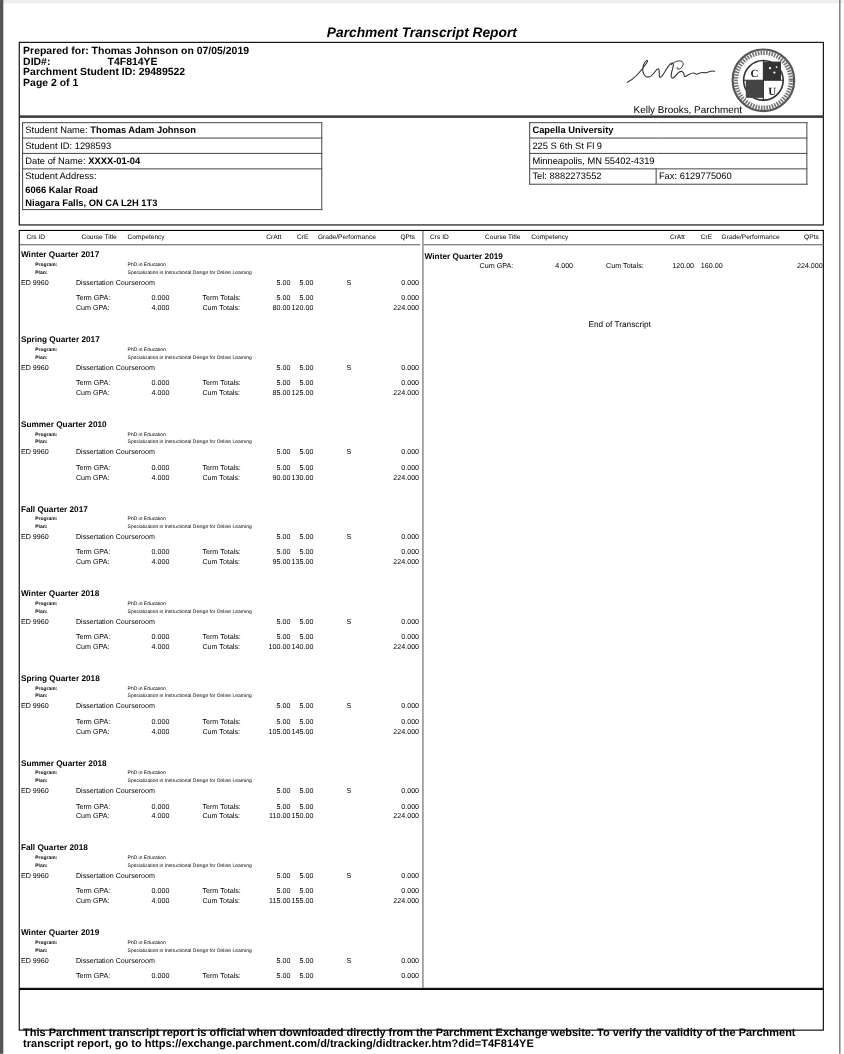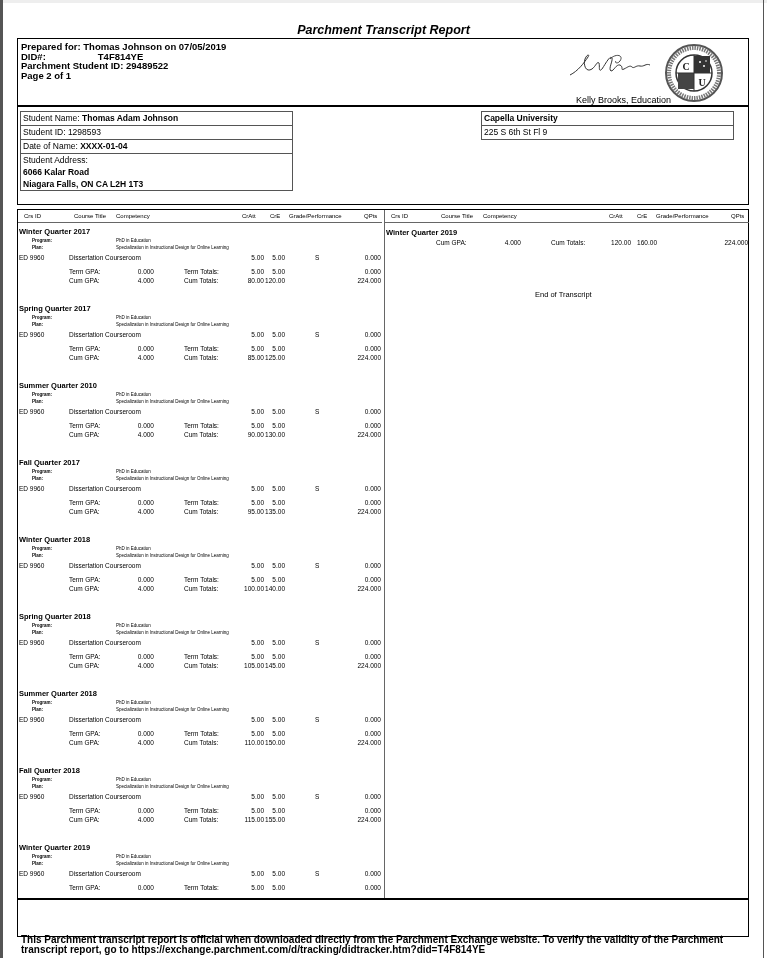--- a/index.html
+++ b/index.html
@@ -79,21 +79,21 @@
       <rect x="30" y="13" width="16" height="17" fill="#333"></rect>
       <rect x="14" y="30" width="16" height="16" fill="#444"></rect>
       <line x1="12" y1="30" x2="48" y2="30" stroke="#333" stroke-width="1"></line>
       <line x1="30" y1="12" x2="30" y2="48" stroke="#333" stroke-width="1"></line>
       <text x="22" y="27" font-size="10" font-family="Liberation Serif, serif" font-weight="bold" text-anchor="middle" fill="#222">C</text>
       <text x="38" y="43" font-size="10" font-family="Liberation Serif, serif" font-weight="bold" text-anchor="middle" fill="#222">U</text>
       <circle cx="36" cy="19" r="1" fill="#fff"></circle>
         <circle cx="40" cy="23" r="1" fill="#fff"></circle>
         <circle cx="42" cy="18" r="0.8" fill="#fff"></circle>
     </svg>
-    <div class="registrar">Kelly Brooks, Education</div>
+    <div class="registrar">Kelly Brooks, Parchment</div>
   </div>
 </div>
 
 <div class="frame info-box">
   <table class="cells student-tbl">
     <tbody>
         <tr>
           <td><span>Student Name: </span><b>Thomas Adam Johnson</b></td>
         </tr>
     <tr>
@@ -111,20 +111,27 @@
         </tr>
   </tbody>
     </table>
   <table class="cells school-tbl">
     <tbody>
         <tr>
           <td colspan="2"><b>Capella University</b></td>
         </tr>
     <tr>
           <td colspan="2">225 S 6th St Fl 9</td>
+        </tr>
+    <tr>
+          <td colspan="2">Minneapolis, MN 55402-4319</td>
+        </tr>
+    <tr>
+          <td style="width:110px">Tel: 8882273552</td>
+          <td>Fax: 6129775060</td>
         </tr>
   </tbody>
     </table>
 </div>
 
 <div class="frame body-box">
   <div class="col col-left">
     <div class="colhdr">
       <span style="left:6px">Crs ID</span>
       <span style="left:56px">Course Title</span>

